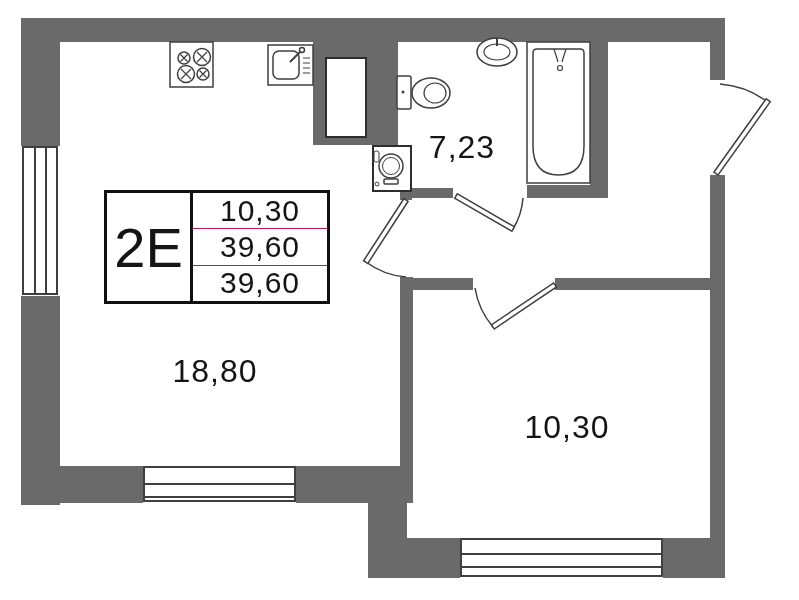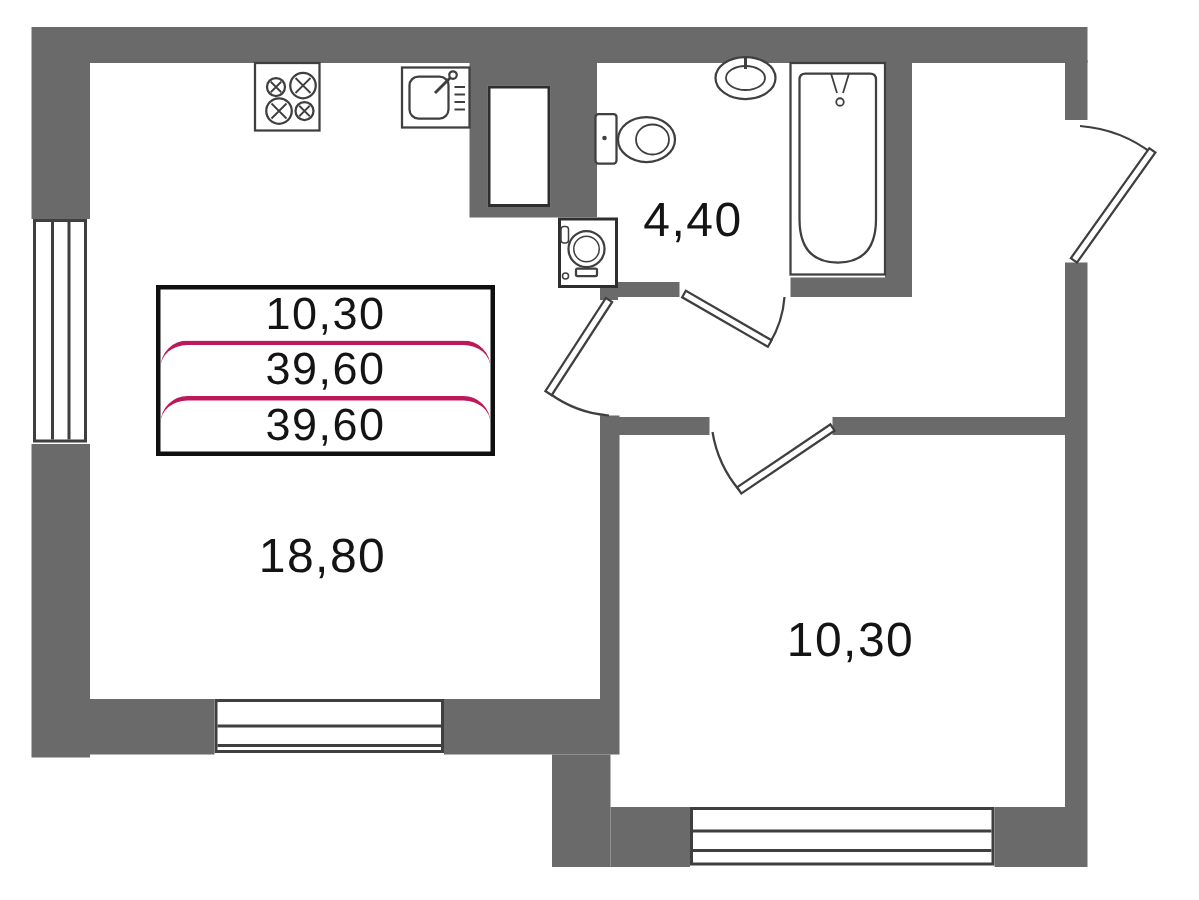--- a/index.html
+++ b/index.html
@@ -19,21 +19,21 @@
   }
   .unit-card .unit-id {
     width:86px; border-right:3px solid #101010; display:flex; align-items:center; justify-content:center;
     font-size:56px; box-sizing:border-box;
   }
   .unit-card .unit-rows { flex:1; display:flex; flex-direction:column; }
   .unit-card .unit-row {
     flex:1; display:flex; align-items:center; justify-content:center;
     font-size:30px; letter-spacing:1px; box-sizing:border-box;
   }
-  .unit-card .unit-row + .unit-row { border-top:3px solid #be185d;border-radius:18px; }
+  .unit-card .unit-row + .unit-row { border-top:1px solid #be185d; }
 </style>
 </head>
 <body>
 
 <div class="plan">
 
   <div class="wall" style="left:60px;top:18px;width:665px;height:24px;"></div>
   <div class="wall" style="left:21px;top:18px;width:39px;height:128px;"></div>
   <div class="wall" style="left:21px;top:296px;width:39px;height:209px;"></div>
   <div class="wall" style="left:60px;top:466px;width:83px;height:37px;"></div>
@@ -143,24 +143,25 @@
 
     <g fill="#ffffff" stroke="#3f3f3f" stroke-width="1.5">
       <rect x="527" y="42" width="63" height="141"></rect>
       <path d="M 537 49 H 580 Q 584 49 584 53 V 146 Q 584 175 558.5 175 Q 533 175 533 146 V 53 Q 533 49 537 49 Z"></path>
       <path d="M 554 49 L 558 62 M 566 49 L 562 62" stroke-width="1.2"></path>
       <circle cx="560" cy="68" r="2.5" stroke-width="1.2"></circle>
     </g>
   </svg>
 
   <div class="area-label" style="left:215px;top:371px;text-align:right;">18,80</div>
-  <div class="area-label" style="left:462px;top:147px;">4,40</div>
+  <div class="area-label" style="left:462px;top:147px;">7,23</div>
   <div class="area-label" style="left:567px;top:427px;">10,30</div>
 
   <div class="unit-card">
+    <div class="unit-id">2Е</div>
     <div class="unit-rows">
       <div class="unit-row">10,30</div>
       <div class="unit-row">39,60</div>
       <div class="unit-row">39,60</div>
     </div>
   </div>
 
 </div>
 
 </body></html>

